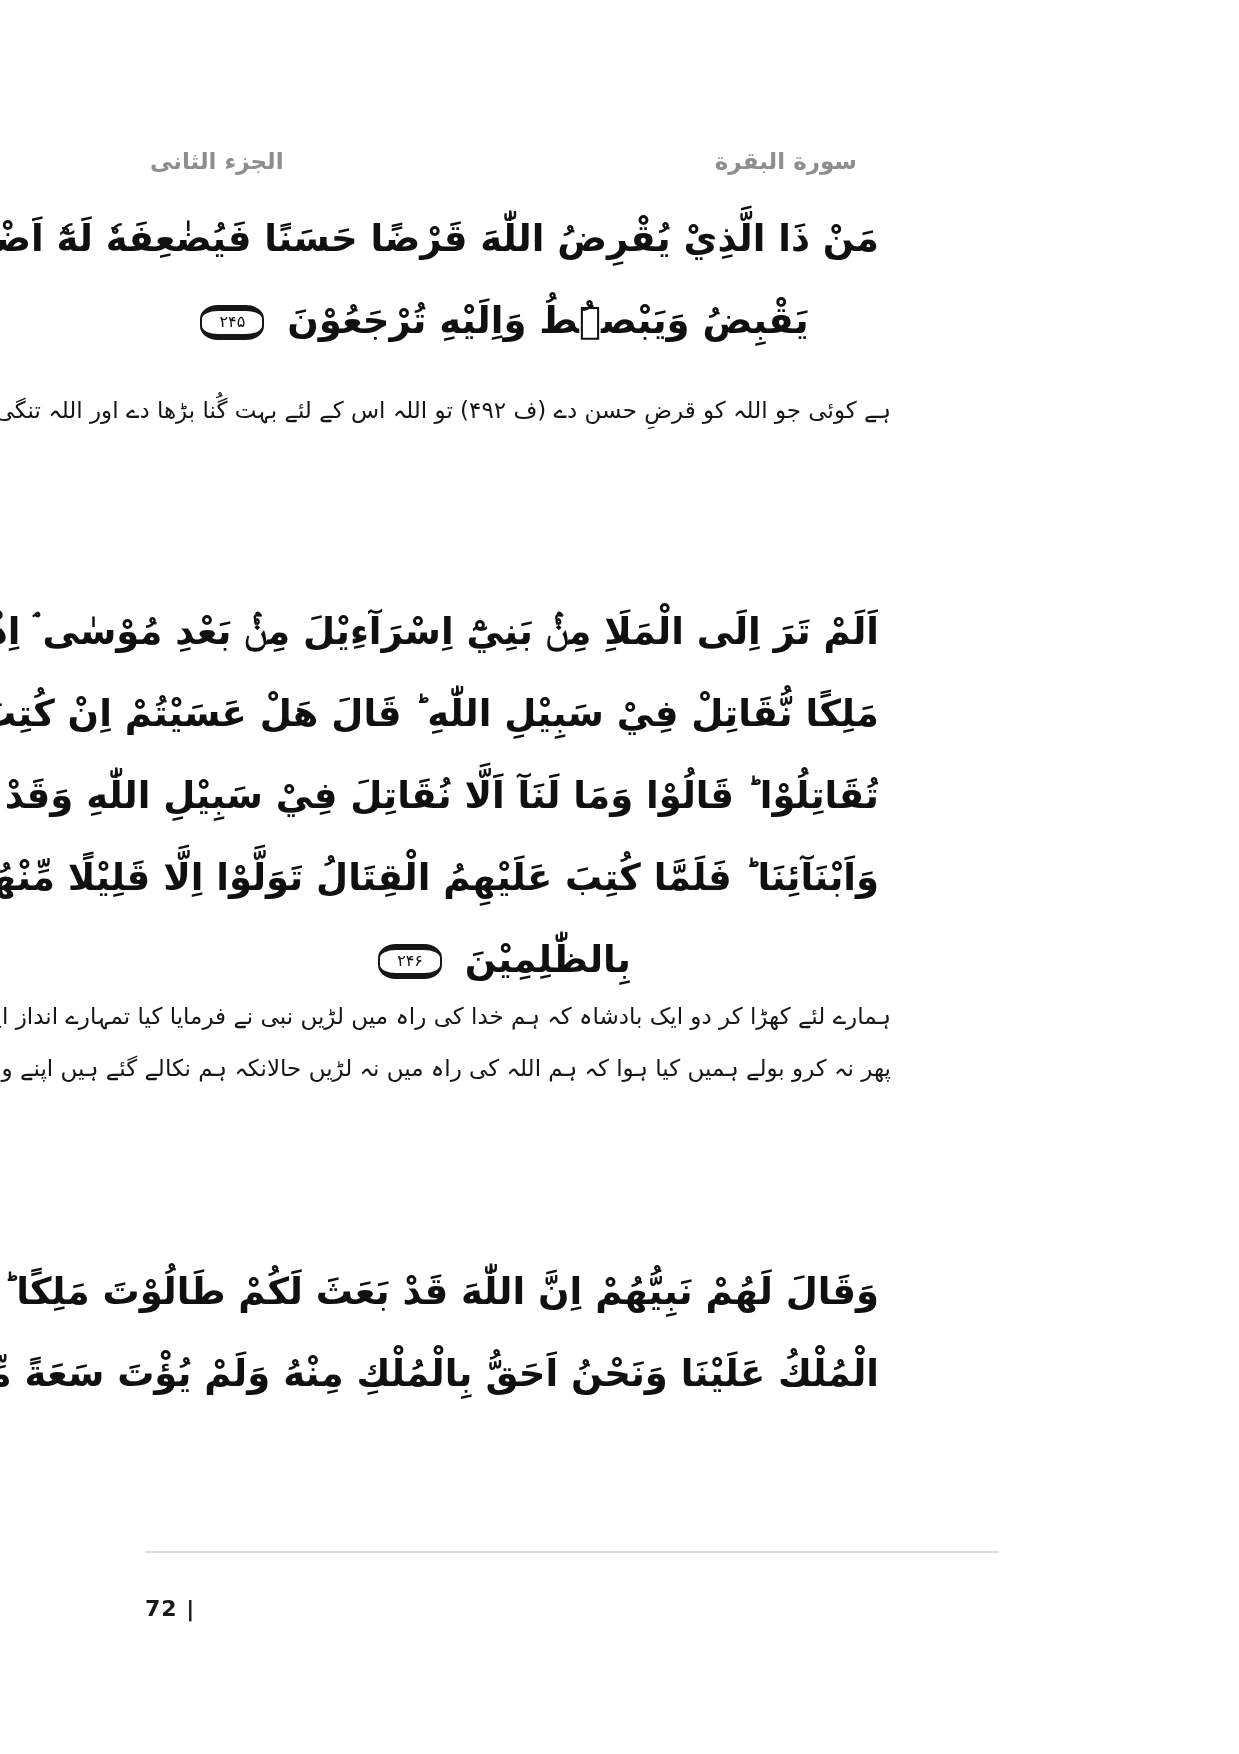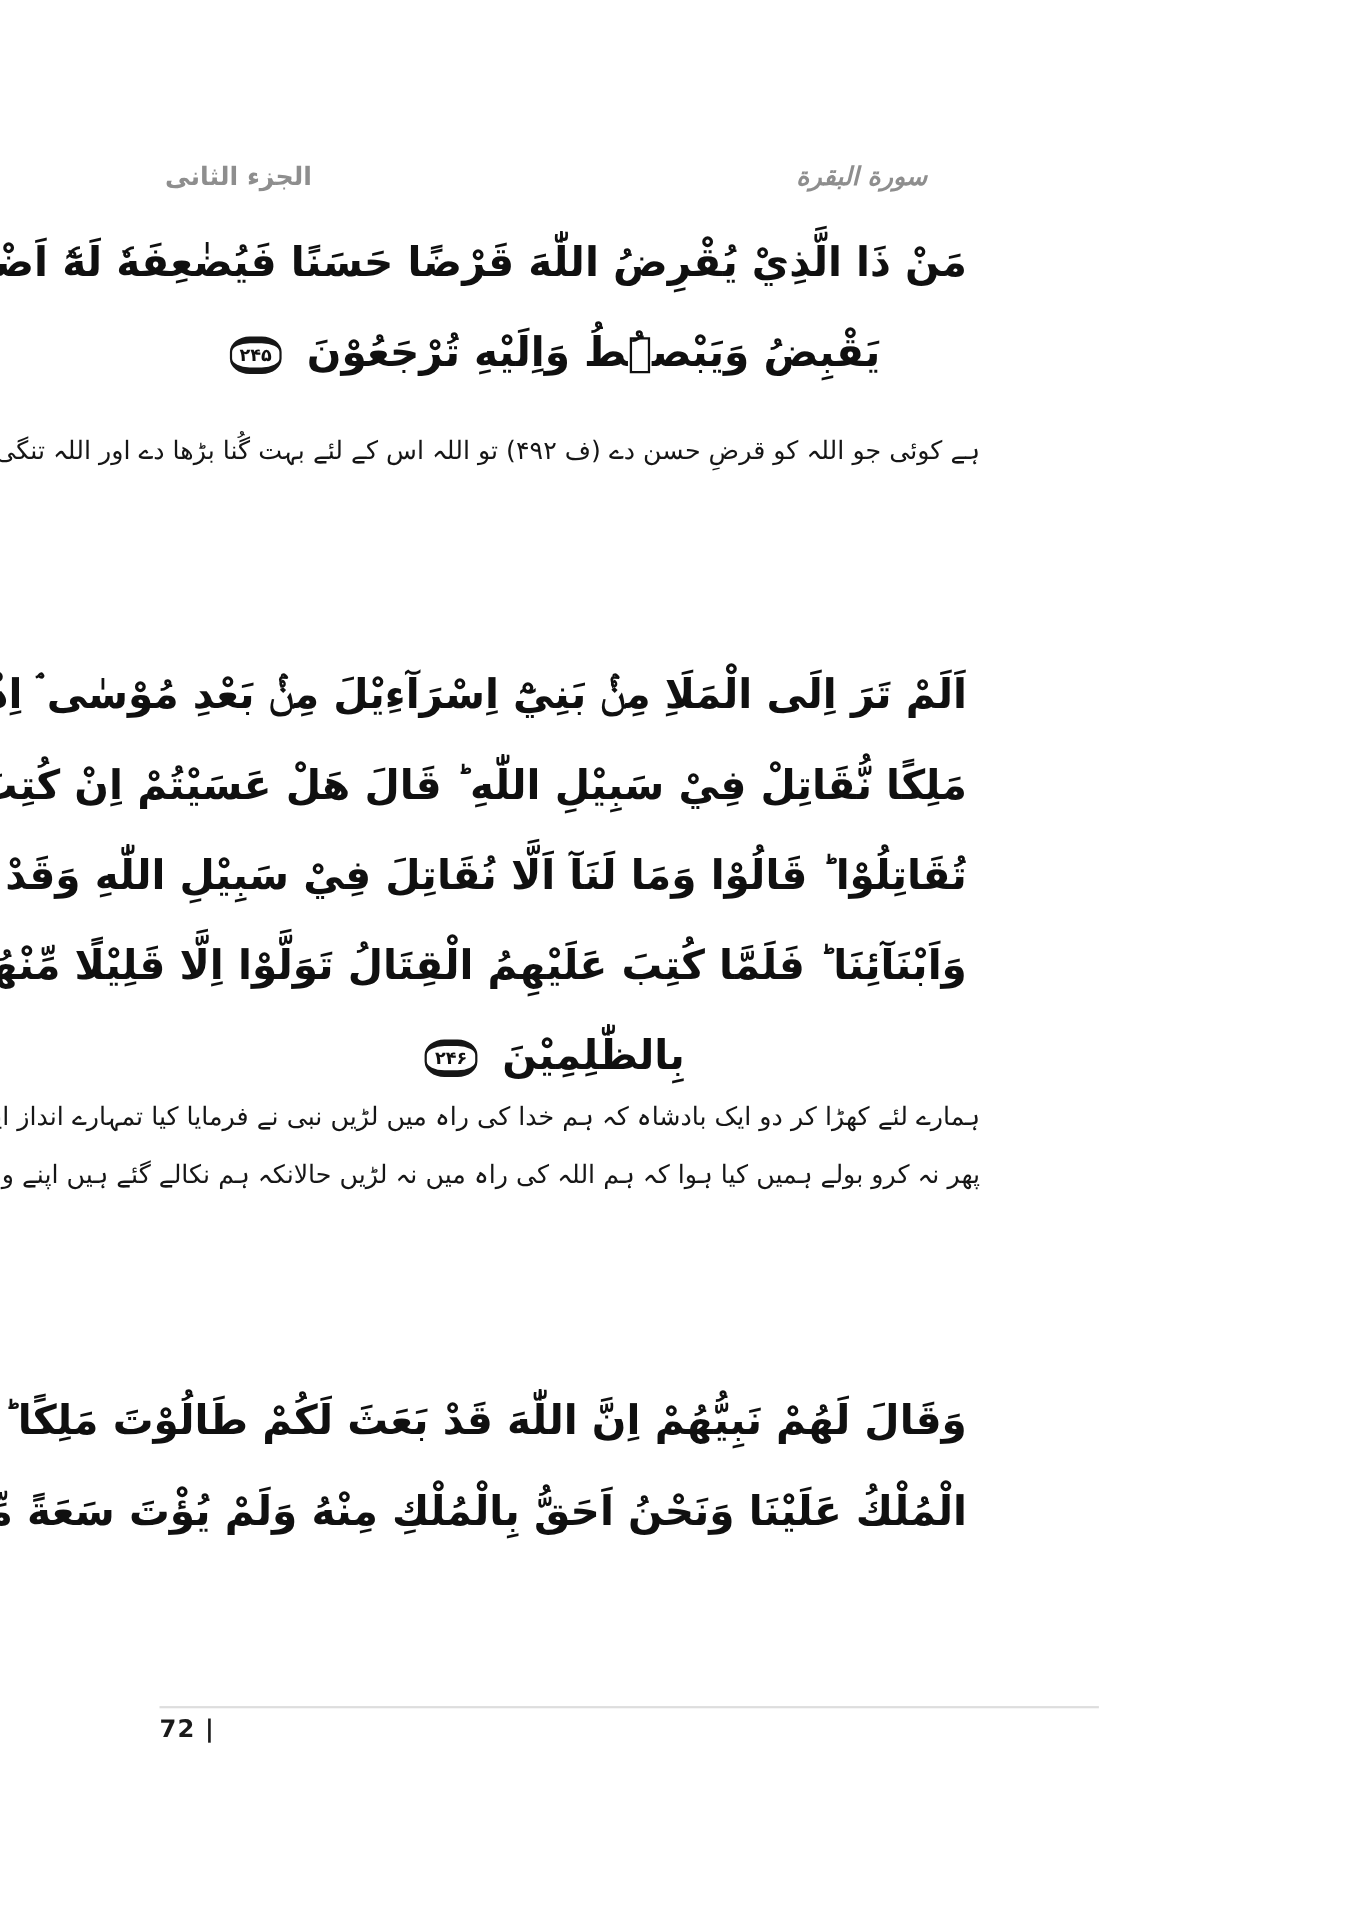--- a/index.html
+++ b/index.html
@@ -17,21 +17,21 @@
   
   .hdr {
     position: absolute;
     top: 148px;
     font-size: 23px;
     font-weight: bold;
     color: #8e8e8e;
     direction: rtl;
   }
   .hdr-left  { left: 150px; }
-  .hdr-right { right: 156px; font-style: italic; }
+  .hdr-right { right: 142px; }
 
   
   .arabic-block {
     position: absolute;
     left: 120px;
     right: 120px;
     direction: rtl;
     text-align: center;
   }
   .arabic-line {
@@ -42,23 +42,23 @@
     color: #101010;
   }
   .ab-245 { top: 198px; }
   .ab-246 { top: 591px; }
   .ab-247 { top: 1251px; }
 
   
   .verse-marker {
     display: inline-block;
     font-size: 16px;
-    font-weight: 700;
+    font-weight: 400;
     line-height: 1.15;
-    padding: 2px 7px;
+    padding: 2px 17px;
     margin: 0 10px;
     border: 2px solid #161616;
     border-top-width: 6px;
     border-bottom-width: 6px;
     border-radius: 18px / 14px;
     vertical-align: middle;
     color: #101010;
   }
 
   
@@ -83,21 +83,21 @@
   .footer-divider {
     position: absolute;
     top: 1551px;
     left: 145px;
     width: 967px;
     height: 2px;
     background: #dddddd;
   }
   .page-number {
     position: absolute;
-    top: 1560px;
+    top: 1596px;
     left: 145px;
     direction: ltr;
     font-size: 22px;
     font-weight: bold;
     color: #1a1a1a;
     letter-spacing: 1px;
   }
 </style>
 </head>
 <body>

